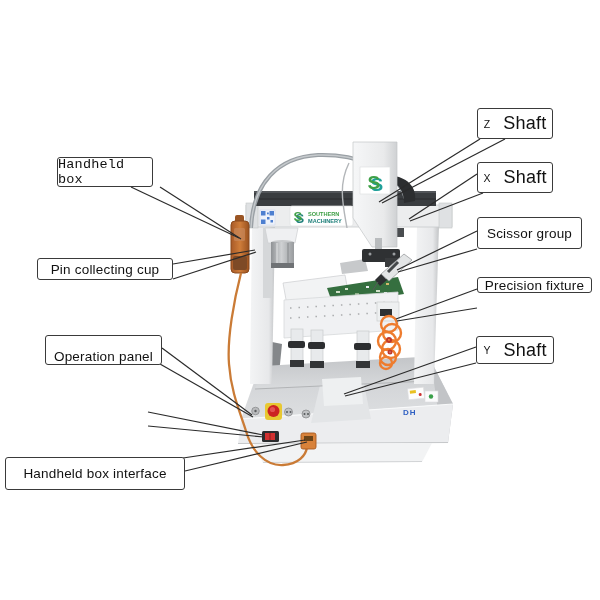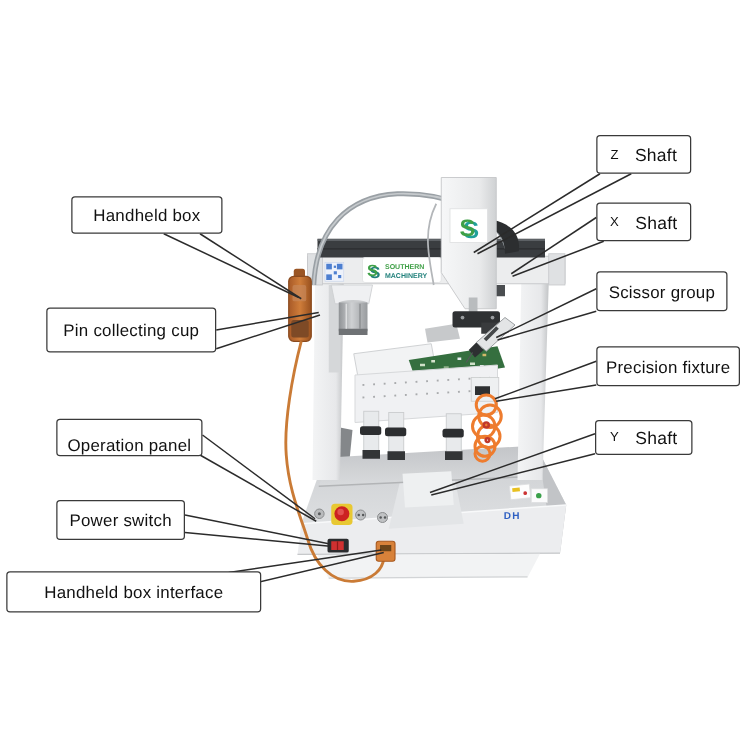--- a/index.html
+++ b/index.html
@@ -4,21 +4,21 @@
 <style>
   html,body{margin:0;padding:0;background:#fff;}
   #stage{position:relative;width:600px;height:600px;background:#ffffff;overflow:hidden;
          font-family:"Liberation Sans",sans-serif;}
   #machine-svg{position:absolute;left:0;top:0;}
   .callout{position:absolute;display:flex;align-items:center;justify-content:center;
            background:#ffffff;border:1.7px solid #3a3a3a;border-radius:3px;
            font-size:13.5px;color:#111;box-sizing:border-box;z-index:5;
            font-family:"Liberation Sans",sans-serif;letter-spacing:.2px;}
   .axis-letter{font-size:10.5px;margin-right:13px;}
-  .axis-word{font-size:14px;}
+  .axis-word{font-size:18px;}
 </style>
 </head>
 <body>
 
 <div id="stage">
 
 <svg id="machine-svg" width="600" height="600" viewBox="0 0 600 600">
   <defs>
     <linearGradient id="gBaseTop" x1="0" y1="0" x2="0" y2="1">
       <stop offset="0" stop-color="#cdcfd2"></stop>
@@ -249,55 +249,52 @@
     <path d="M 173,279 L 256,252"></path>
     <path d="M 162,348 L 252,415"></path>
     <path d="M 160,364 L 253,417"></path>
     <path d="M 148,412 L 263,435"></path>
     <path d="M 148,426 L 264,437"></path>
     <path d="M 183,458 L 305,440"></path>
     <path d="M 185,471 L 307,442"></path>
   </g>
 </svg>
 
-<div class="callout" style="left:57px;top:157px;width:121px;height:30px;">
+<div class="callout" style="left:57px;top:157px;width:96px;height:30px;font-family:Liberation Mono, monospace;">
   <span>Handheld box</span>
 </div>
 
-<div class="callout" style="left:37px;top:246px;width:136px;height:36px;">
+<div class="callout" style="left:37px;top:258px;width:136px;height:22px;">
   <span>Pin collecting cup</span>
 </div>
 
 <div class="callout" style="left:45px;top:335px;width:117px;height:30px;align-items:flex-end;">
   <span>Operation panel</span>
 </div>
 
-<div class="callout" style="left:45px;top:400px;width:103px;height:32px;">
-  <span>Power switch</span>
-</div>
-
-<div class="callout" style="left:5px;top:457px;width:204px;height:33px;">
+
+<div class="callout" style="left:5px;top:457px;width:180px;height:33px;">
   <span>Handheld box interface</span>
 </div>
 
 <div class="callout" style="left:477px;top:108px;width:76px;height:31px;">
   <span class="axis-letter">Z</span>
   <span class="axis-word">Shaft</span>
 </div>
 
 <div class="callout" style="left:477px;top:162px;width:76px;height:31px;">
   <span class="axis-letter">X</span>
   <span class="axis-word">Shaft</span>
 </div>
 
 <div class="callout" style="left:477px;top:217px;width:105px;height:32px;justify-content:center;">
   <span>Scissor group</span>
 </div>
 
-<div class="callout" style="left:477px;top:277px;width:115px;height:32px;">
+<div class="callout" style="left:477px;top:277px;width:115px;height:16px;">
   <span>Precision fixture</span>
 </div>
 
 <div class="callout" style="left:476px;top:336px;width:78px;height:28px;">
   <span class="axis-letter">Y</span>
   <span class="axis-word">Shaft</span>
 </div>
 
 </div>
 

